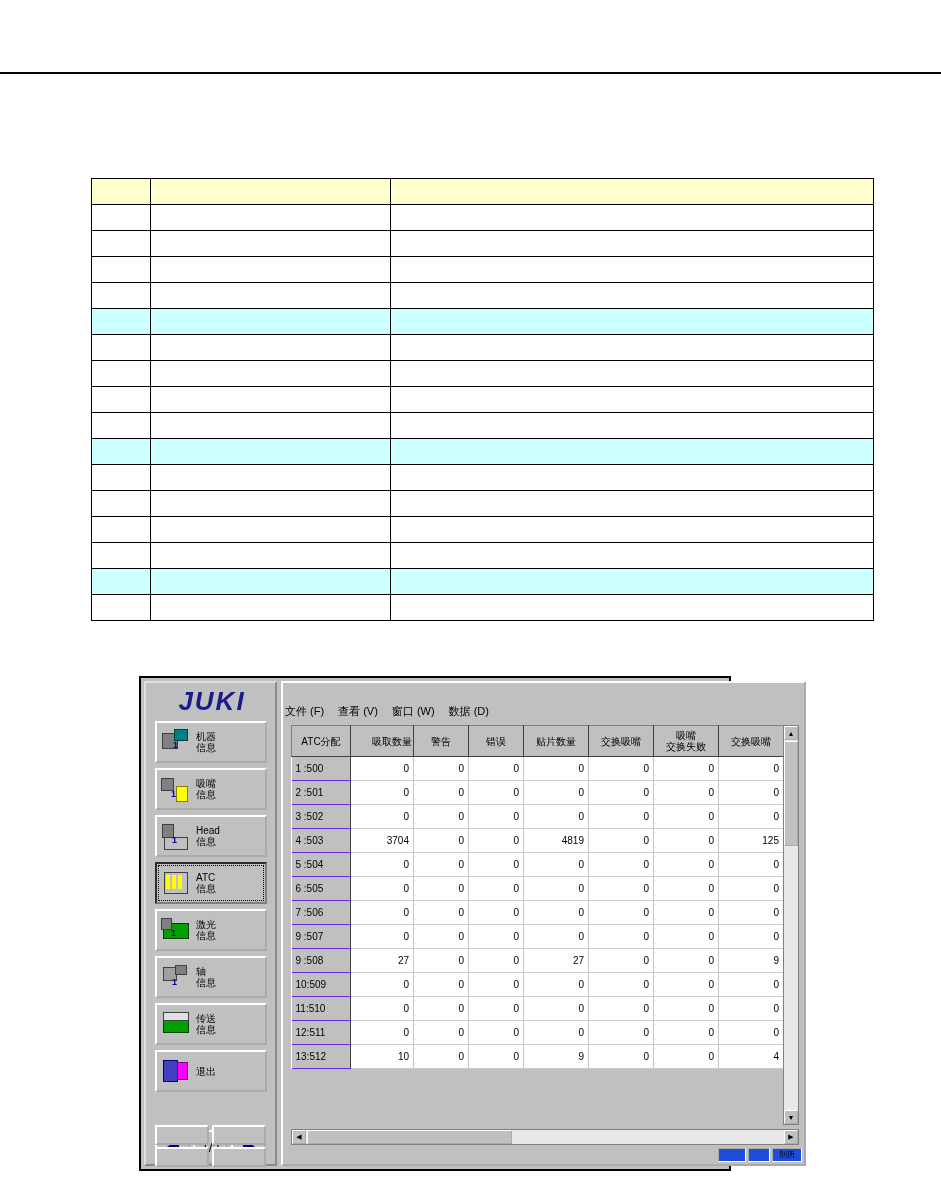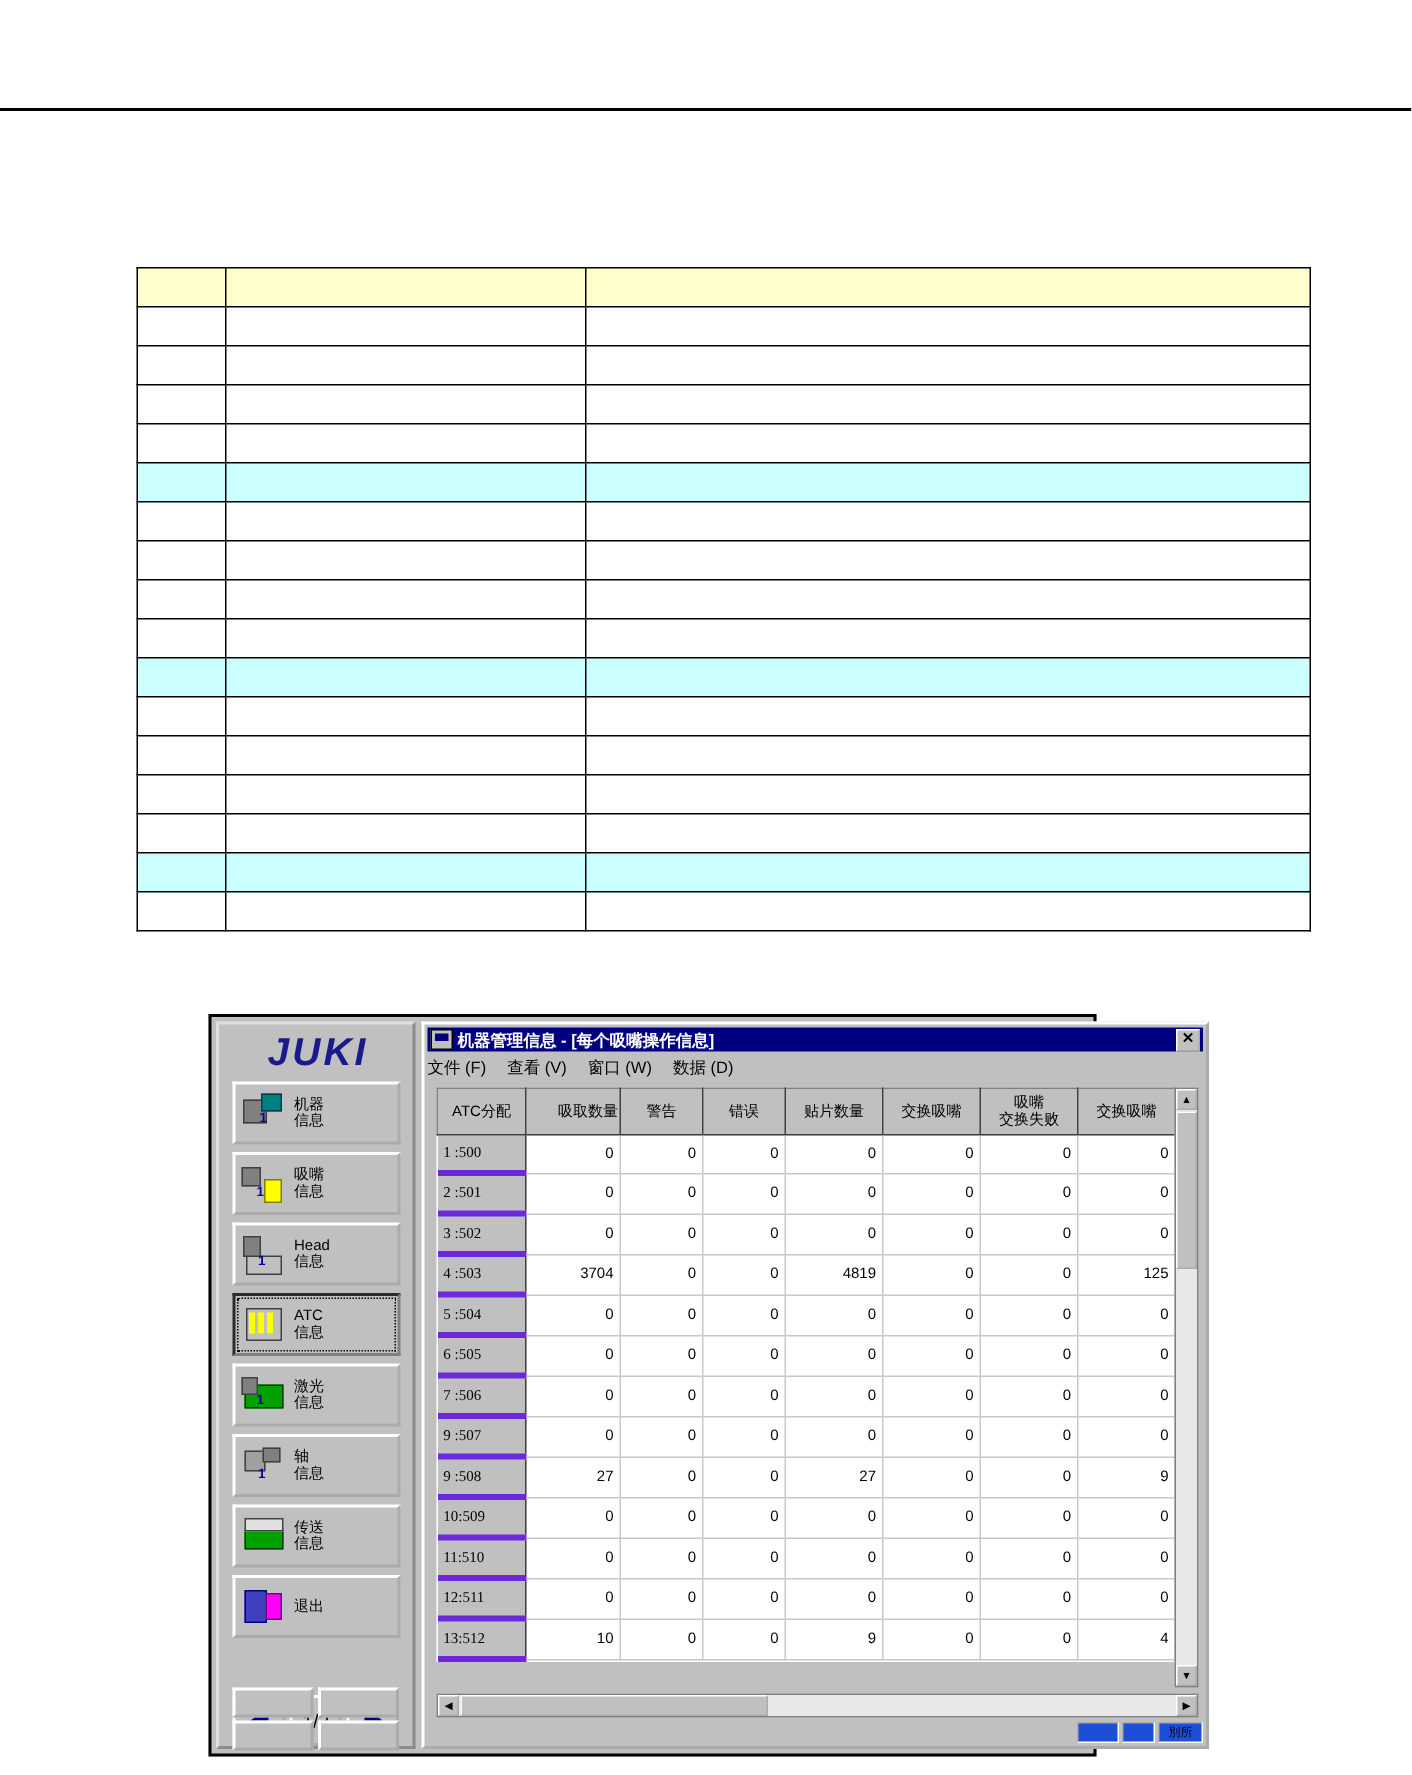--- a/index.html
+++ b/index.html
@@ -70,21 +70,21 @@
 
   
   .grid-wrap{position:absolute;left:8px;top:42px;width:489px;height:400px;background:#c0c0c0;}
   table.grid{border-collapse:collapse;table-layout:fixed;width:472px;background:#fff;}
   table.grid th{background:#c0c0c0;border:1px solid #808080;border-right:1px solid #404040;
      border-bottom:1px solid #404040;font-size:10px;font-weight:normal;color:#000;height:30px;
      line-height:11px;padding:0 1px;}
   table.grid td{border-bottom:1px solid #c8c8c8;border-right:1px solid #c8c8c8;height:23px;
      font-size:10px;color:#000;padding:0 4px;text-align:right;background:#fff;}
   table.grid td.rowhead{background:#c0c0c0;text-align:left;border-right:1px solid #404040;
-     border-bottom:4px solid #6d28d9;font-family:Liberation Serif, serif;}
+     border-bottom:1px solid #6d28d9;}
   .col-a{width:56px;} .col-b{width:60px;text-align:right;} .col-c{width:52px;} .col-d{width:52px;}
   .col-e{width:62px;} .col-f{width:62px;} .col-g{width:62px;} .col-h{width:62px;}
 
   .vscroll{position:absolute;left:500px;top:42px;width:16px;height:400px;background:#e8e8e8;
            border:1px solid #808080;box-sizing:border-box;}
   .sc-btn{width:14px;height:14px;background:#c0c0c0;border:1px outset #fff;box-sizing:border-box;
           display:flex;align-items:center;justify-content:center;font-size:7px;}
   .vthumb{position:absolute;left:0;top:15px;width:14px;height:105px;background:#c0c0c0;border:1px outset #fff;box-sizing:border-box;}
   .vscroll .bot{position:absolute;left:0;bottom:0;}
 
@@ -292,25 +292,20 @@
       <div class="blank-box"></div>
       <div class="blank-box"></div>
     </div>
     <div class="blank-row" style="top:464px">
       <div class="blank-box"></div>
       <div class="blank-box"></div>
     </div>
   </div>
 
   <div class="mdi">
-    <div class="titlebar">
-      <span class="tb-ico"></span>
-      <span class="tb-text">机器管理信息 - [每个吸嘴操作信息]</span>
-      <span class="tb-close">✕</span>
-    </div>
 
     <div class="menubar">
       <span class="mi">文件 (F)</span>
       <span class="mi">查看 (V)</span>
       <span class="mi">窗口 (W)</span>
       <span class="mi">数据 (D)</span>
     </div>
 
     <div class="grid-wrap">
       <table class="grid">

